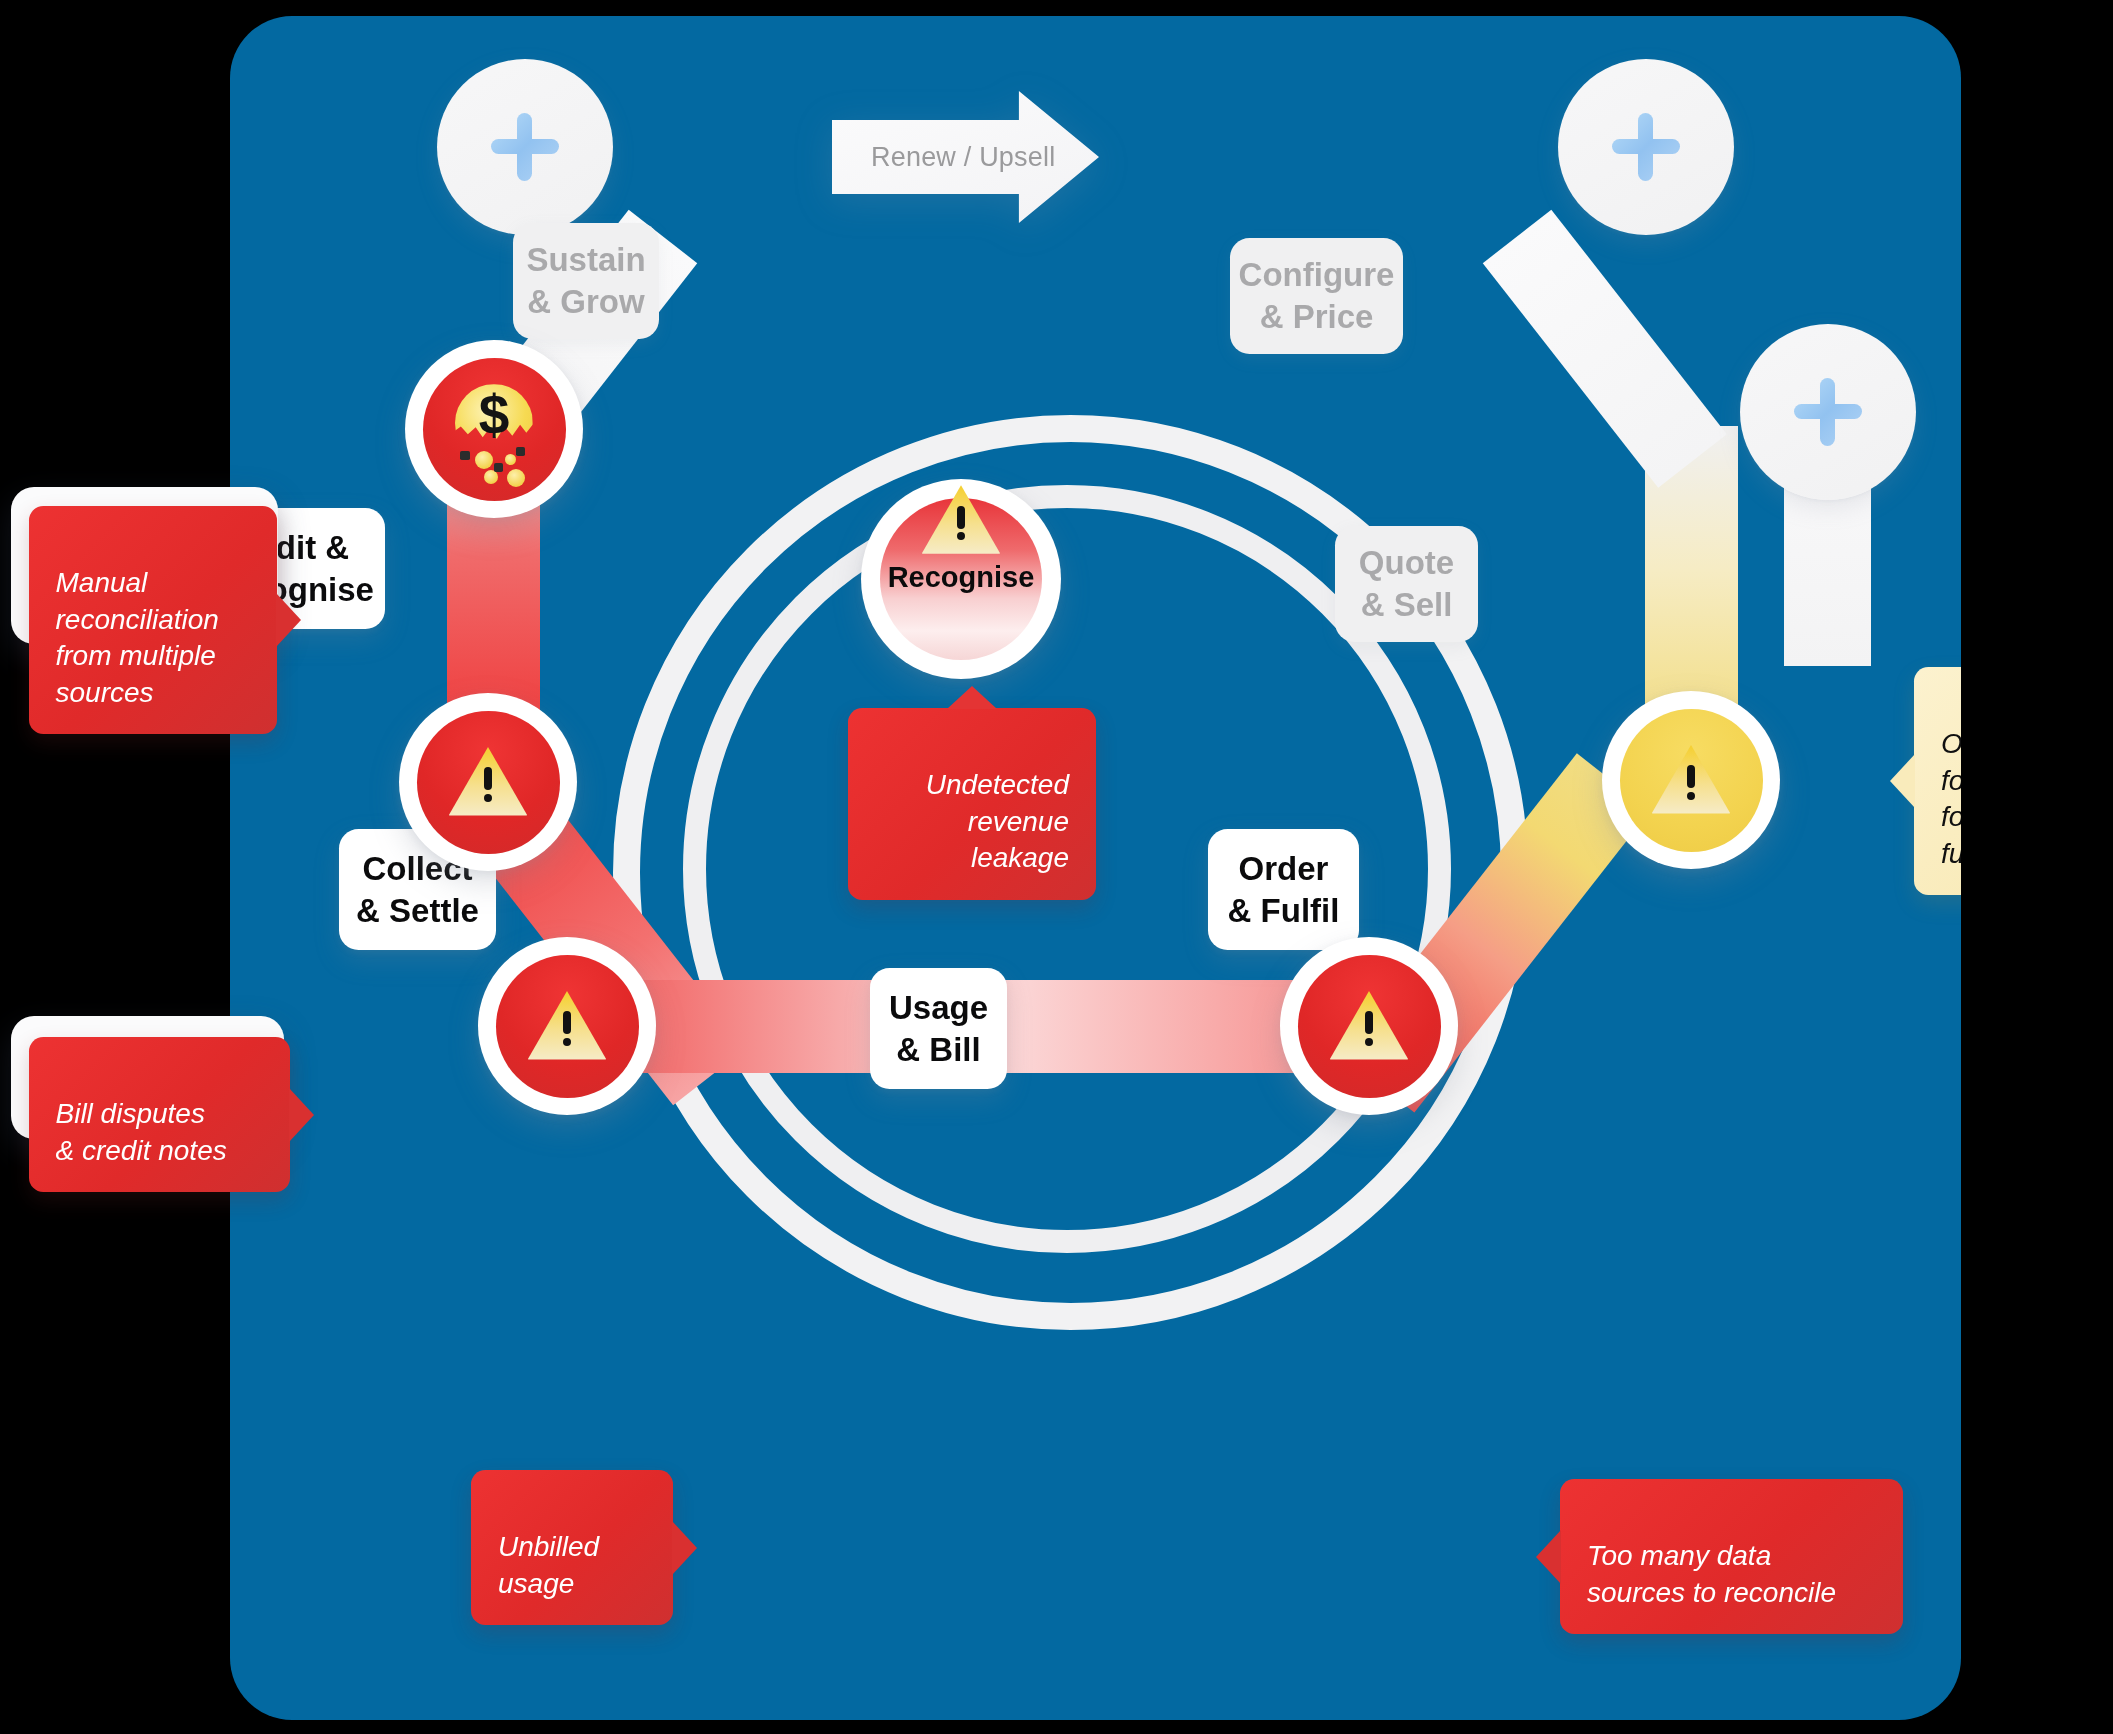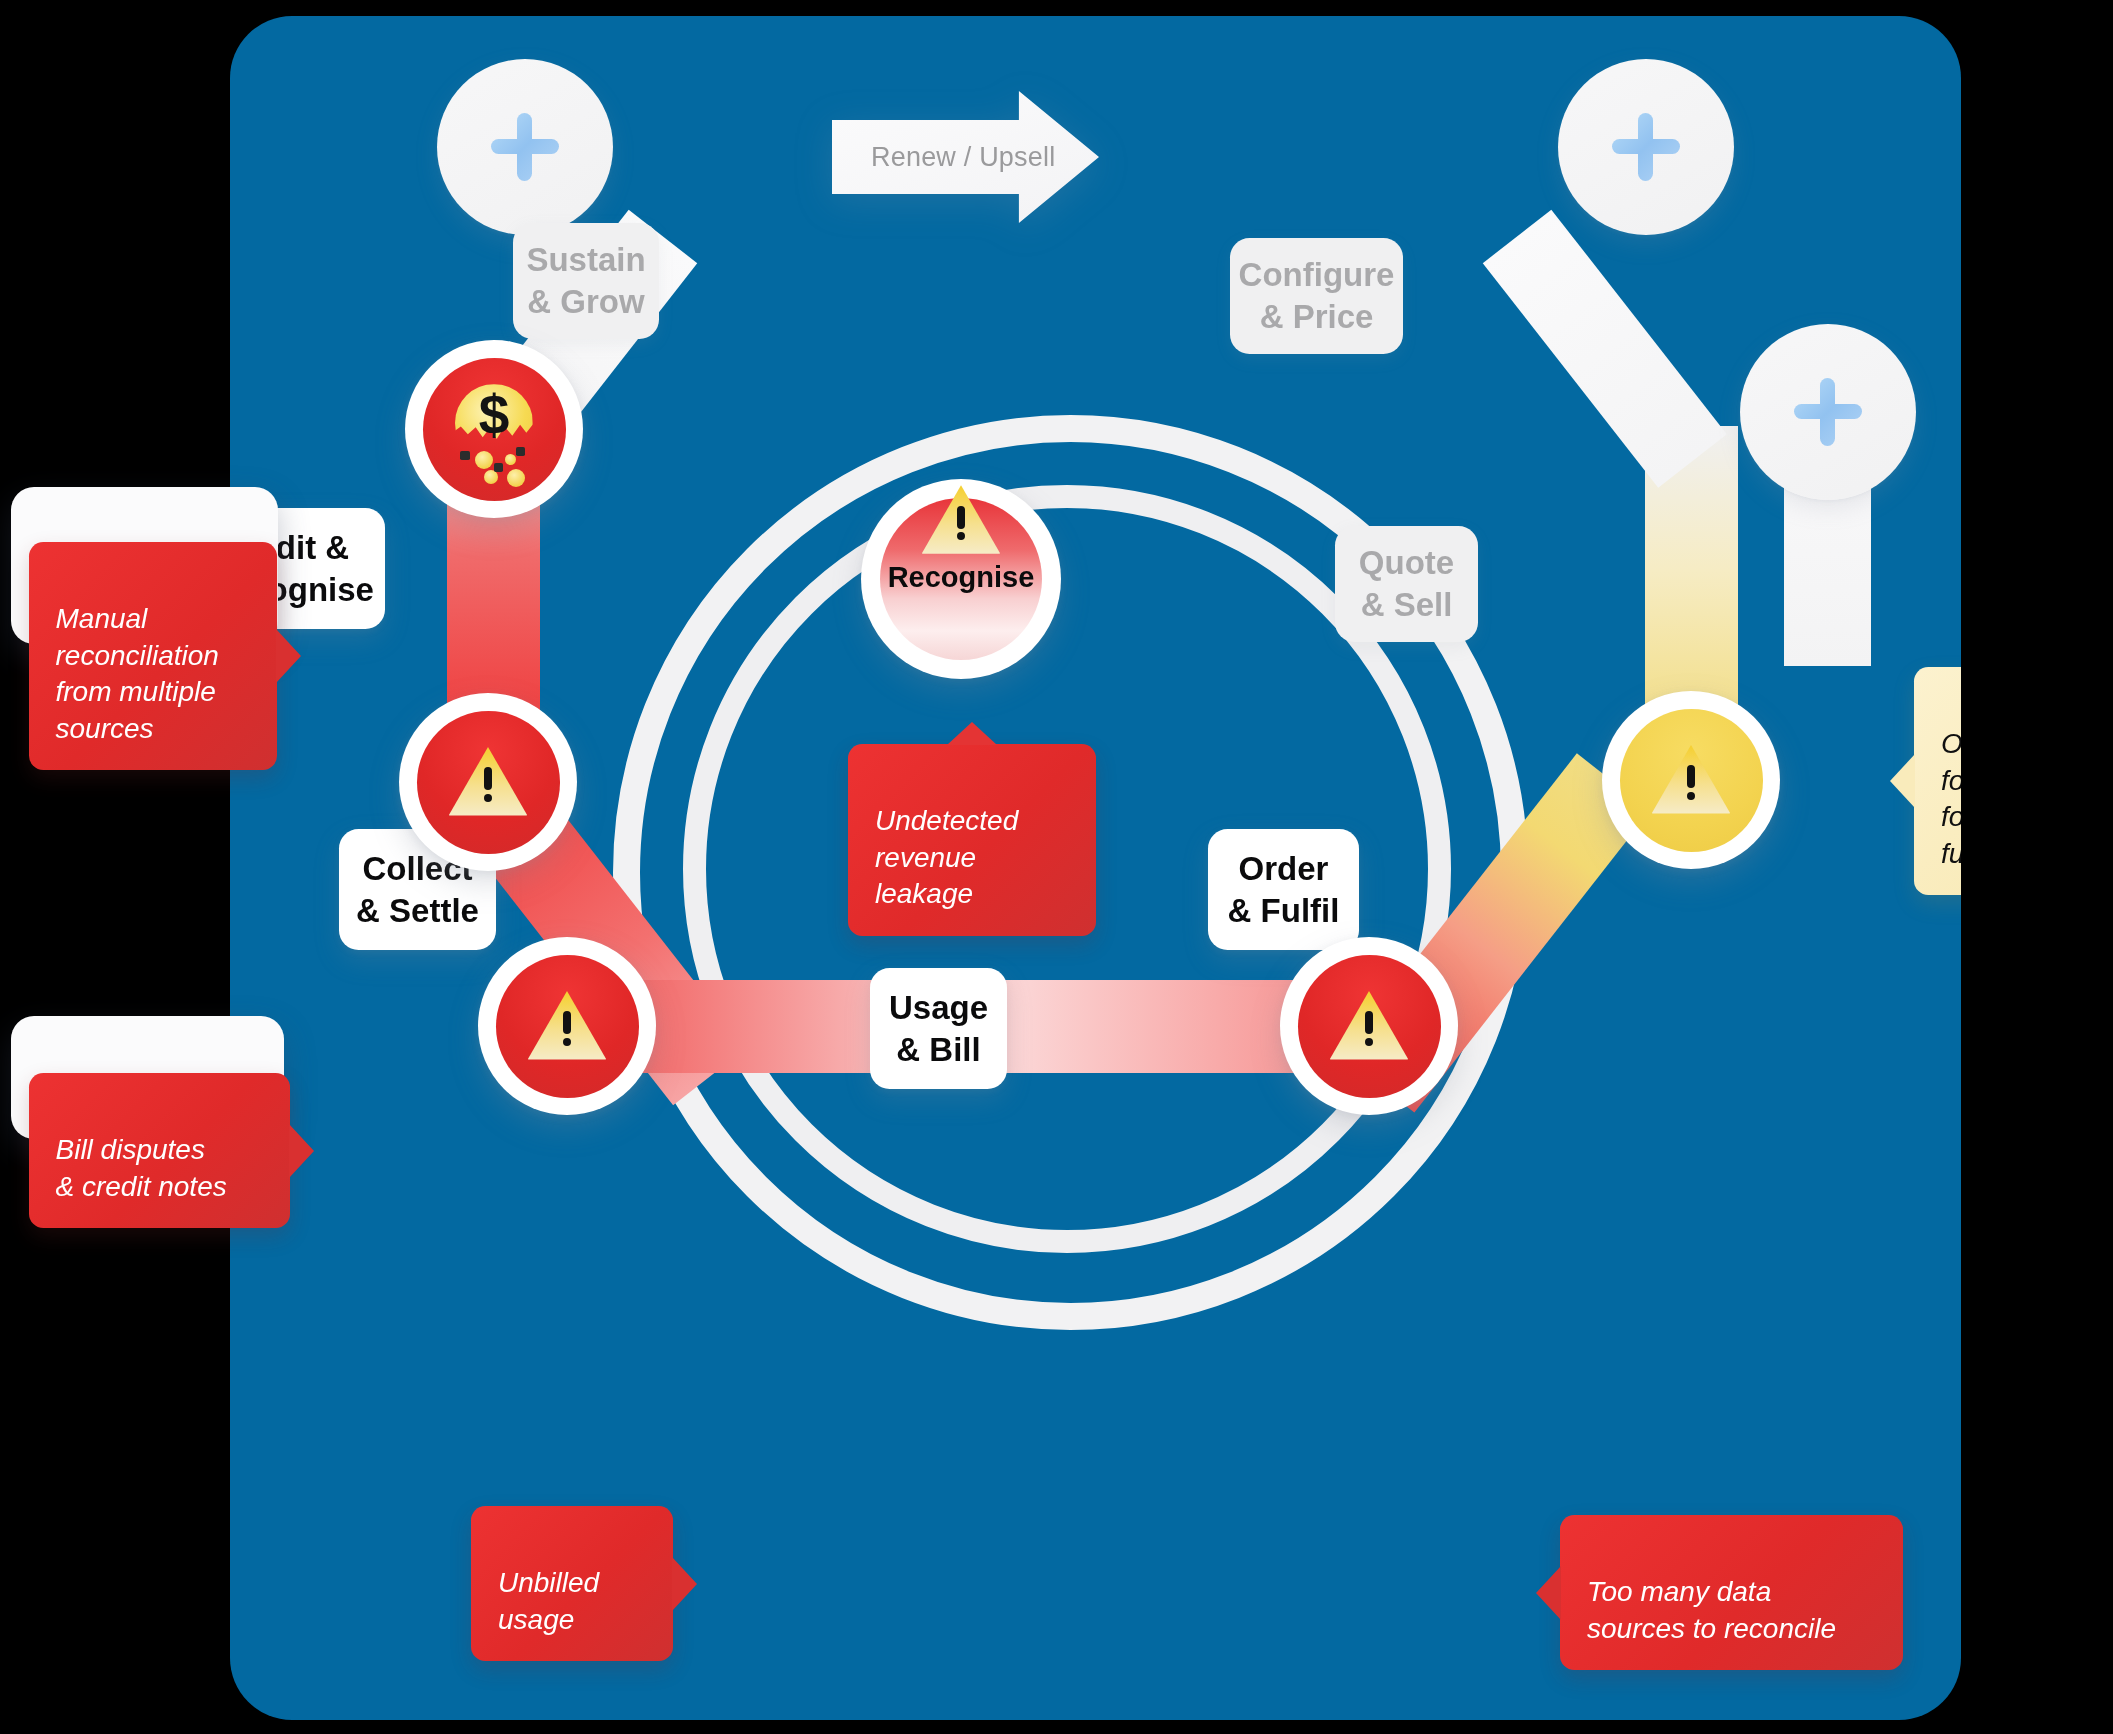--- a/index.html
+++ b/index.html
@@ -100,21 +100,21 @@
     font-size:55px;font-weight:700;color:#141414;font-family:"Liberation Sans",sans-serif;
     line-height:1;}
   .crumb{position:absolute;border-radius:50%;
     background:radial-gradient(circle at 40% 34%,#fdf0ab 0%,#f3d24c 70%,#e9c43c 100%);}
   .crumb.sq{border-radius:1.8px;background:#2c2c2c;}
 
   
   .callout{position:absolute;border-radius:14.3px;padding:23px 27px;
     font-style:italic;font-size:28px;line-height:1.30;white-space:pre-line;}
   .callout.red{background:linear-gradient(135deg,#ed3232 0%,#e02a2a 55%,#cf3030 100%);
-    color:#fff;box-shadow:0 9px 21.4px rgba(120,40,40,.20);margin-top:36px;}
+    color:#fff;box-shadow:0 9px 21.4px rgba(120,40,40,.20);}
   .callout.yellow{background:linear-gradient(135deg,#fcf2cf 0%,#f7e6ab 100%);
     color:#101010;box-shadow:0 9px 21.4px rgba(150,140,90,.20);}
   
   .callout.tail-right::after{content:"";position:absolute;right:-24px;top:50%;
     transform:translateY(-50%);width:0;height:0;
     border-top:27px solid transparent;border-bottom:27px solid transparent;
     border-left:25px solid #d93030;}
   
   .callout.tail-left::after{content:"";position:absolute;left:-24px;top:50%;
     transform:translateY(-50%);width:0;height:0;
@@ -122,21 +122,21 @@
     border-right:25px solid #f9ebbb;}
   .callout.tail-left-red::after{content:"";position:absolute;left:-24px;top:50%;
     transform:translateY(-50%);width:0;height:0;
     border-top:27px solid transparent;border-bottom:27px solid transparent;
     border-right:25px solid #d93030;}
   
   .callout.tail-up::after{content:"";position:absolute;left:50%;top:-22px;
     transform:translateX(-50%);width:0;height:0;
     border-left:25px solid transparent;border-right:25px solid transparent;
     border-bottom:23px solid #e43434;}
-  .callout.centered{text-align:left;}
+  .callout.centered{text-align:right;}
 
   
   .out-wrap{position:absolute;background:#fbfbfc;border-radius:23px;
     box-shadow:0 12.5px 32px rgba(60,70,95,.30);}
   .out-wrap.blue{background:#f4f6fa;}
 </style>
 </head>
 <body>
 
 <div id="stage">

